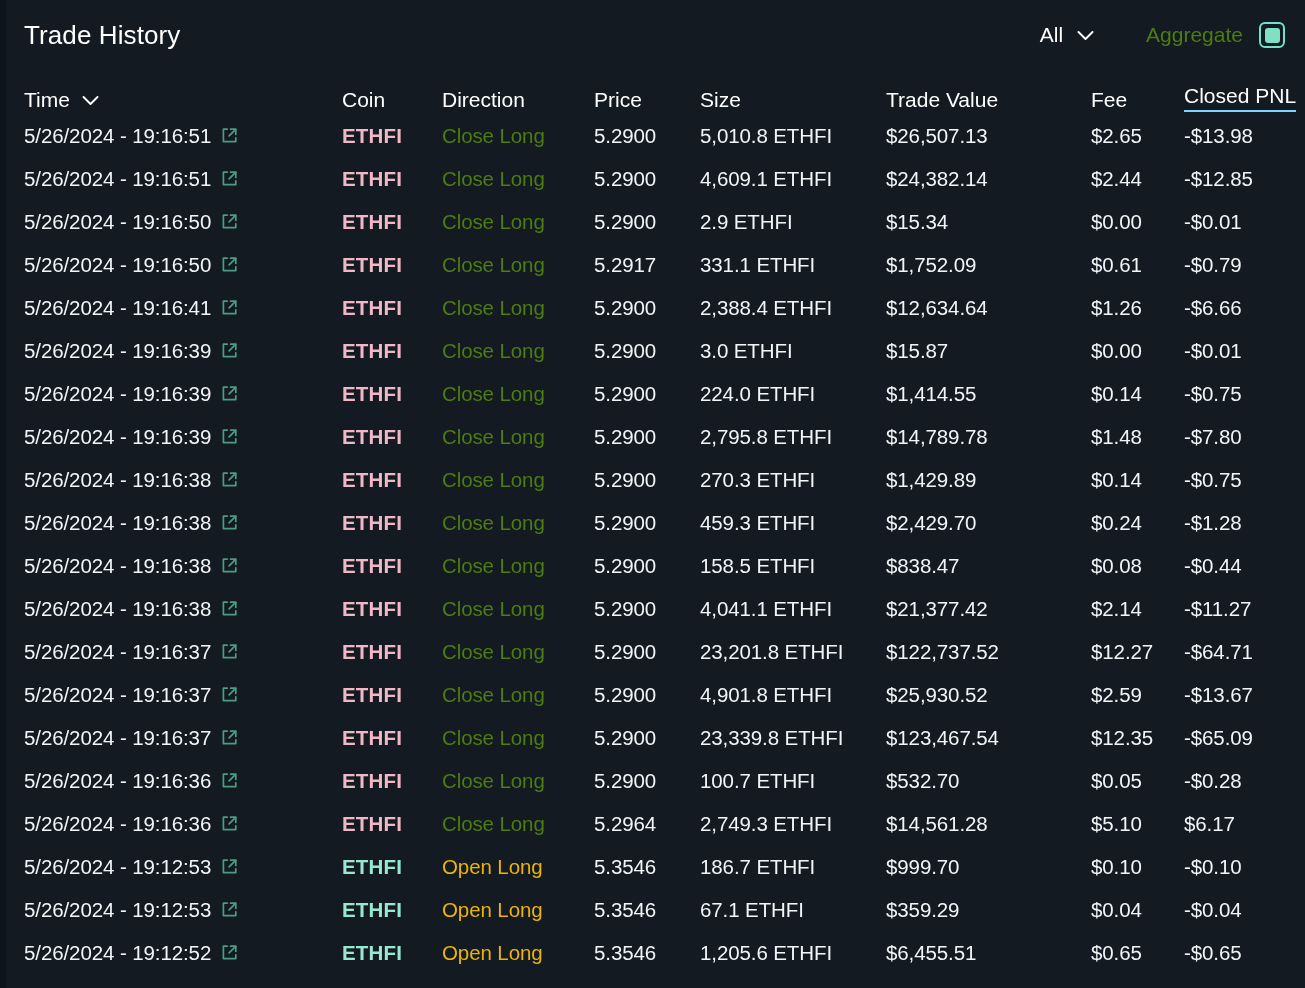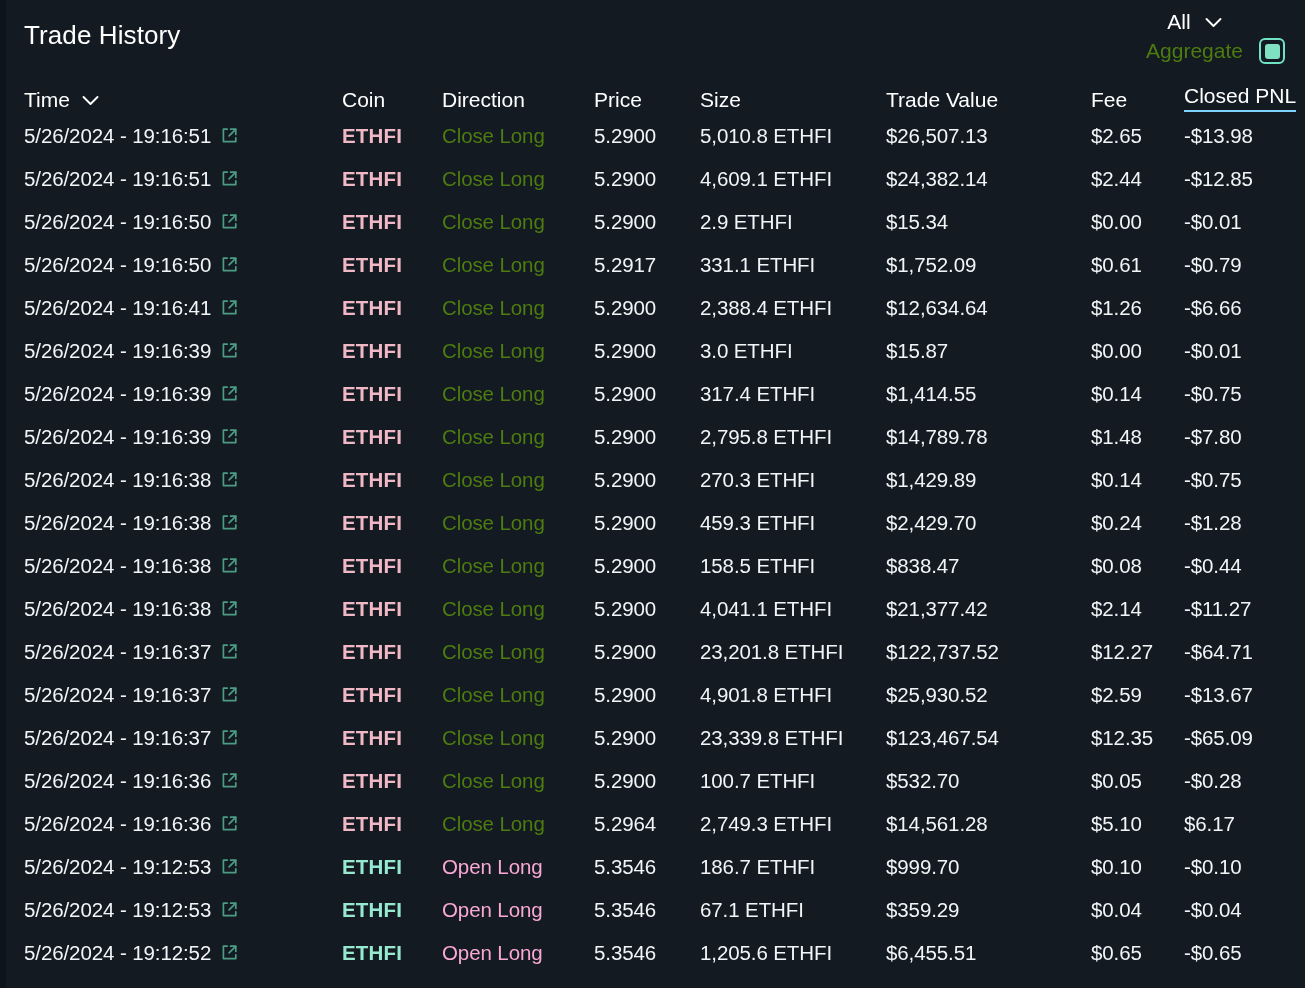--- a/index.html
+++ b/index.html
@@ -50,21 +50,20 @@
     letter-spacing: 0.1px;
     color: #ffffff;
     white-space: nowrap;
   }
 
   .titlebar-right {
     margin-left: auto;
     display: flex;
     align-items: center;
     gap: 0;
-    flex-direction: column;
   }
 
   .filter-select {
     display: flex;
     align-items: center;
     gap: 14px;
     padding: 4px 8px 4px 10px;
     cursor: pointer;
     border-radius: 4px;
   }
@@ -177,21 +176,21 @@
   .coin {
     font-weight: bold;
     font-size: 20.5px;
     letter-spacing: 0.2px;
   }
   .coin.short { color: #f0b8c4; }   
   .coin.long  { color: #96e8cf; }   
 
   .dir { font-size: 20.5px; }
   .dir.close { color: #4d7c0f; text-align: center; }
-  .dir.open  { color: #f9a8d4; }
+  .dir.open  { color: #eab308; }
 
   .pnl { color: #f2f5f7; }
 </style>
 </head>
 <body>
 
 <div class="panel">
 
   <div class="left-edge"></div>
 
@@ -371,21 +370,21 @@
         <svg viewBox="0 0 17 17" fill="none" xmlns="http://www.w3.org/2000/svg">
           <path d="M6.2 2.2 H2.4 V14.6 H14.8 V10.8" stroke="#4c9c84" stroke-width="1.7" stroke-linecap="round" stroke-linejoin="round"></path>
           <path d="M9.6 2.2 H14.8 V7.4" stroke="#4c9c84" stroke-width="1.7" stroke-linecap="round" stroke-linejoin="round"></path>
           <path d="M14.6 2.4 L8.1 8.9" stroke="#4c9c84" stroke-width="1.7" stroke-linecap="round"></path>
         </svg>
       </span>
     </div>
     <div class="c-coin"><span class="coin short">ETHFI</span></div>
     <div class="c-dir"><span class="dir close">Close Long</span></div>
     <div class="c-price">5.2900</div>
-    <div class="c-size">317.4 ETHFI</div>
+    <div class="c-size">224.0 ETHFI</div>
     <div class="c-value">$1,414.55</div>
     <div class="c-fee">$0.14</div>
     <div class="c-pnl pnl">-$0.75</div>
   </div>
 
   <div class="row body">
     <div class="c-time">
       <span class="time-text">5/26/2024 - 19:16:39</span>
       <span class="link-icon">
         <svg viewBox="0 0 17 17" fill="none" xmlns="http://www.w3.org/2000/svg">

